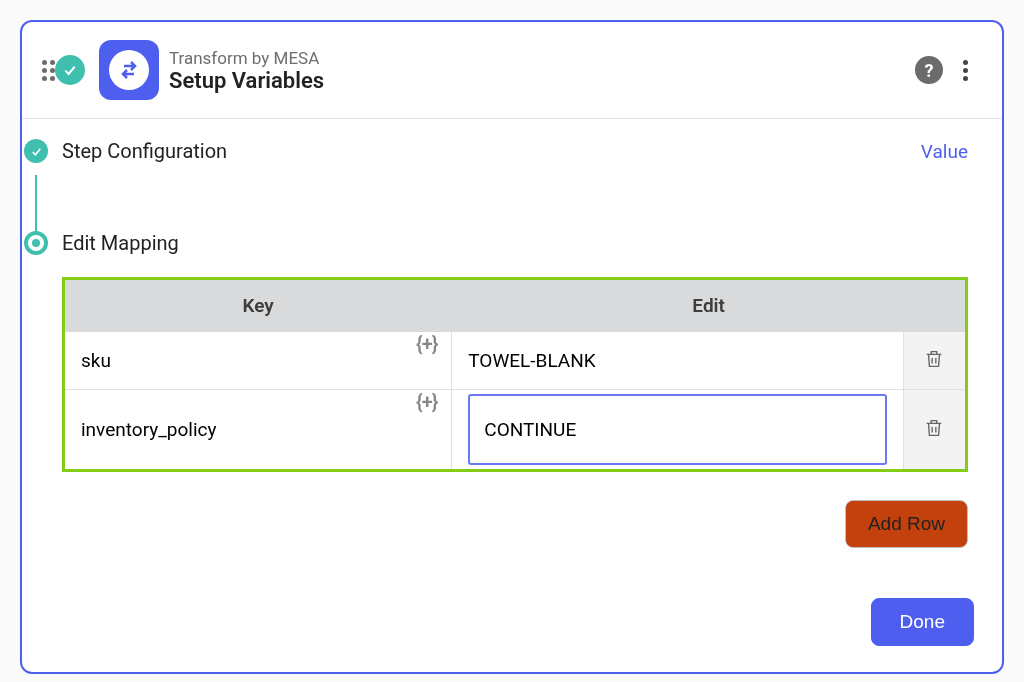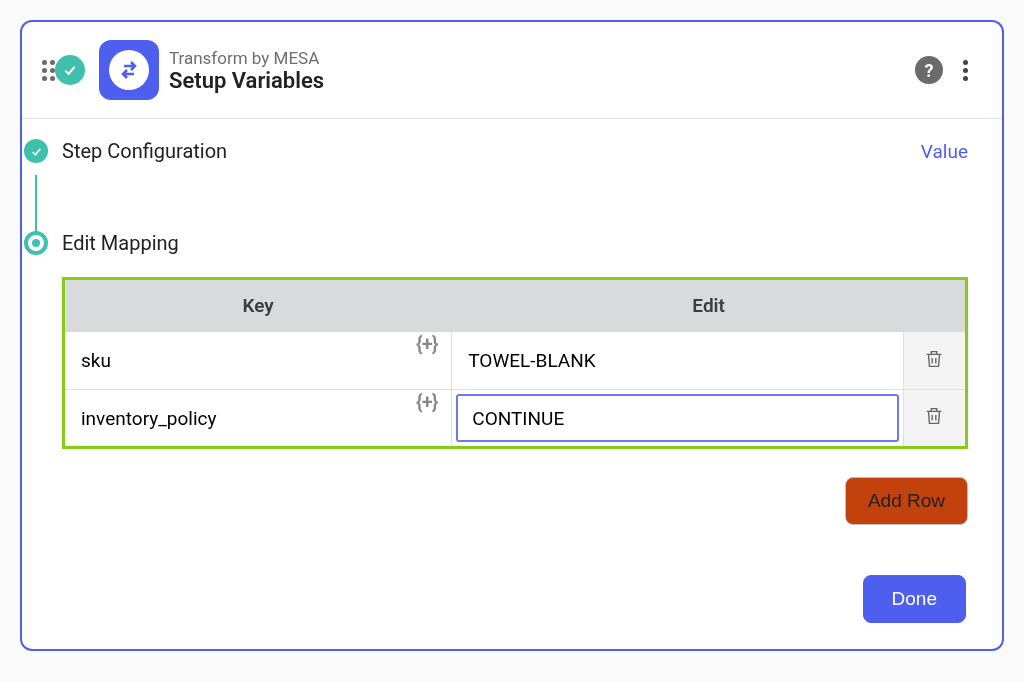--- a/index.html
+++ b/index.html
@@ -247,21 +247,21 @@
       padding: 0 14px 0 6px;
       color: #888;
       font-size: 20px;
       cursor: pointer;
       letter-spacing: -1px;
       font-weight: 600;
     }
     .value-active {
       border: 2px solid #6a78f2;
       border-radius: 3px;
-      margin: 4px;
+      margin: 16px;
       height: calc(100% - 8px);
       display: flex;
       align-items: center;
     }
     .value-active .cell-input {
       padding: 10px 14px;
     }
     .trash {
       cursor: pointer;
       display: inline-flex;
@@ -290,21 +290,21 @@
     }
     .btn-primary {
       background: #4e5fef;
       color: #fff;
       border-color: #4e5fef;
       padding: 12px 28px;
     }
     .footer {
       display: flex;
       justify-content: flex-end;
-      padding: 22px 36px 26px 34px;
+      padding: 22px 28px 26px 34px;
     }
   </style>
 </head>
 <body>
 
 <div class="card">
   <div class="card-header">
     <div class="drag-handle">
       <span></span>
         <span></span>

